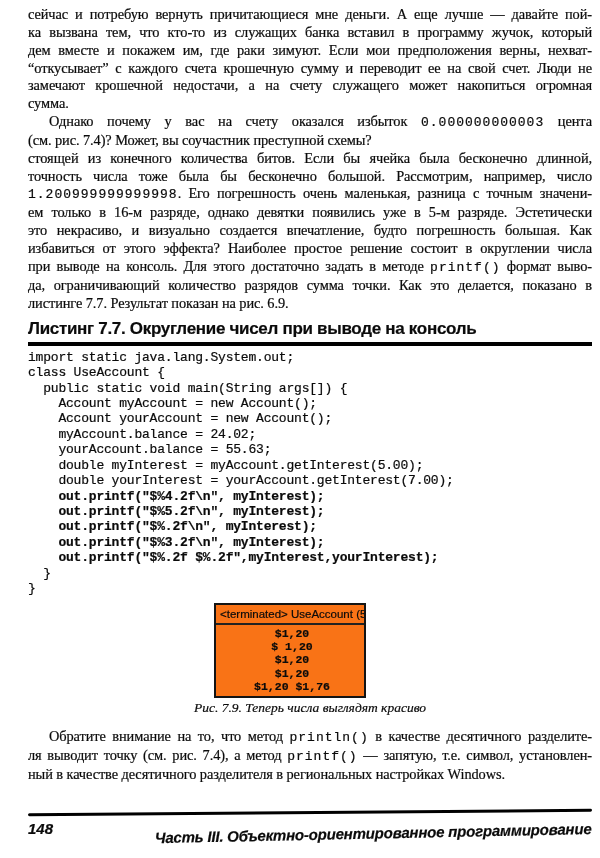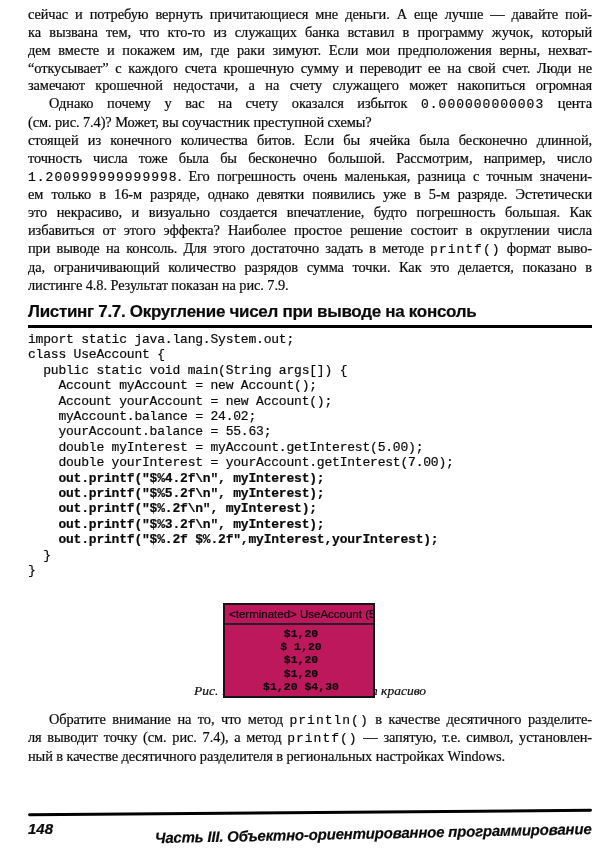--- a/index.html
+++ b/index.html
@@ -18,22 +18,22 @@
   .listing-header{margin-top:7px;}
   .listing-title{font-family:"Liberation Sans",sans-serif;font-weight:bold;font-size:17px;
                  line-height:20px;letter-spacing:-0.3px;}
   .listing-rule{height:3.5px;background:#000;margin-top:3px;}
   
   .code{margin-top:4px;font-family:"Liberation Mono","DejaVu Sans Mono",monospace;
         font-size:13px;line-height:15.4px;white-space:pre;letter-spacing:-0.2px;}
   .code-line{white-space:pre;}
   .code-line.b{font-weight:bold;}
   
-  .console-box{position:absolute;left:195px;top:597px;width:152px;border:2px solid #141414;
-               background:#be185d;box-sizing:border-box;}
+  .console-box{position:absolute;left:186px;top:597px;width:152px;border:2px solid #141414;
+               background:#f97316;box-sizing:border-box;}
   .console-title{font-family:"Liberation Sans",sans-serif;font-size:11.5px;line-height:15px;
                  padding:2px 0 1px 4px;border-bottom:2px solid #222;white-space:nowrap;
                  overflow:hidden;}
   .console-body{padding:2px 0 3px 4px;}
   .console-line{font-family:"Liberation Mono","DejaVu Sans Mono",monospace;font-weight:bold;
                 font-size:11.5px;line-height:13.2px;white-space:pre;text-align:center;}
   
   .caption{margin-top:103px;text-align:center;font-family:Liberation Serif, serif;
            font-style:italic;font-size:13.5px;line-height:17px;}
   .para-bottom{margin-top:12px;}
@@ -52,53 +52,54 @@
 <div class="page">
   <div class="content">
 
     <div>
         <div class="para">
           <div class="bl">сейчас и потребую вернуть причитающиеся мне деньги. А еще лучше — давайте пой-</div>
           <div class="bl">ка вызвана тем, что кто-то из служащих банка вставил в программу жучок, который</div>
           <div class="bl">дем вместе и покажем им, где раки зимуют. Если мои предположения верны, нехват-</div>
           <div class="bl">“откусывает” с каждого счета крошечную сумму и переводит ее на свой счет. Люди не</div>
           <div class="bl">замечают крошечной недостачи, а на счету служащего может накопиться огромная</div>
+          <div class="bl last">сумма.</div>
         </div>
         <div class="para">
           <div class="bl ind">Однако почему у вас на счету оказался избыток <span class="mono">0.000000000003</span> цента</div>
           <div class="bl last">(см. рис. 7.4)? Может, вы соучастник преступной схемы?</div>
         </div>
         <div class="para">
           <div class="bl">стоящей из конечного количества битов. Если бы ячейка была бесконечно длинной,</div>
           <div class="bl">точность числа тоже была бы бесконечно большой. Рассмотрим, например, число</div>
           <div class="bl"><span class="mono">1.200999999999998</span>. Его погрешность очень маленькая, разница с точным значени-</div>
           <div class="bl">ем только в 16-м разряде, однако девятки появились уже в 5-м разряде. Эстетически</div>
           <div class="bl">это некрасиво, и визуально создается впечатление, будто погрешность большая. Как</div>
           <div class="bl">избавиться от этого эффекта? Наиболее простое решение состоит в округлении числа</div>
           <div class="bl">при выводе на консоль. Для этого достаточно задать в методе <span class="mono">printf()</span> формат выво-</div>
           <div class="bl">да, ограничивающий количество разрядов сумма точки. Как это делается, показано в</div>
-          <div class="bl last">листинге 4.8. Результат показан на рис. 7.9.</div>
+          <div class="bl last">листинге 7.7. Результат показан на рис. 6.9.</div>
         </div>
       </div>
 
     <div class="listing-header">
       <div class="listing-title">Листинг 7.7. Округление чисел при выводе на консоль</div>
       <div class="listing-rule"></div>
     </div>
 
     <div class="code"><div class="code-line">import static java.lang.System.out;</div><div class="code-line">class UseAccount {</div><div class="code-line">  public static void main(String args[]) {</div><div class="code-line">    Account myAccount = new Account();</div><div class="code-line">    Account yourAccount = new Account();</div><div class="code-line">    myAccount.balance = 24.02;</div><div class="code-line">    yourAccount.balance = 55.63;</div><div class="code-line">    double myInterest = myAccount.getInterest(5.00);</div><div class="code-line">    double yourInterest = yourAccount.getInterest(7.00);</div><div class="code-line b">    out.printf("$%4.2f\n", myInterest);</div><div class="code-line b">    out.printf("$%5.2f\n", myInterest);</div><div class="code-line b">    out.printf("$%.2f\n", myInterest);</div><div class="code-line b">    out.printf("$%3.2f\n", myInterest);</div><div class="code-line b">    out.printf("$%.2f $%.2f",myInterest,yourInterest);</div><div class="code-line">  }</div><div class="code-line">}</div></div>
 
     <div class="console-box">
       <div class="console-title">&lt;terminated&gt; UseAccount (5</div>
       <div class="console-body">
           <div class="console-line">$1,20</div>
           <div class="console-line">$ 1,20</div>
           <div class="console-line">$1,20</div>
           <div class="console-line">$1,20</div>
-          <div class="console-line">$1,20 $4,30</div>
+          <div class="console-line">$1,20 $1,76</div>
         </div>
     </div>
 
     <div class="caption">Рис. 7.9. Теперь числа выглядят красиво</div>
 
     <div class="para-bottom">
         <div class="para">
           <div class="bl ind">Обратите внимание на то, что метод <span class="mono">println()</span> в качестве десятичного разделите-</div>
           <div class="bl">ля выводит точку (см. рис. 7.4), а метод <span class="mono">printf()</span> — запятую, т.е. символ, установлен-</div>
           <div class="bl last">ный в качестве десятичного разделителя в региональных настройках Windows.</div>

